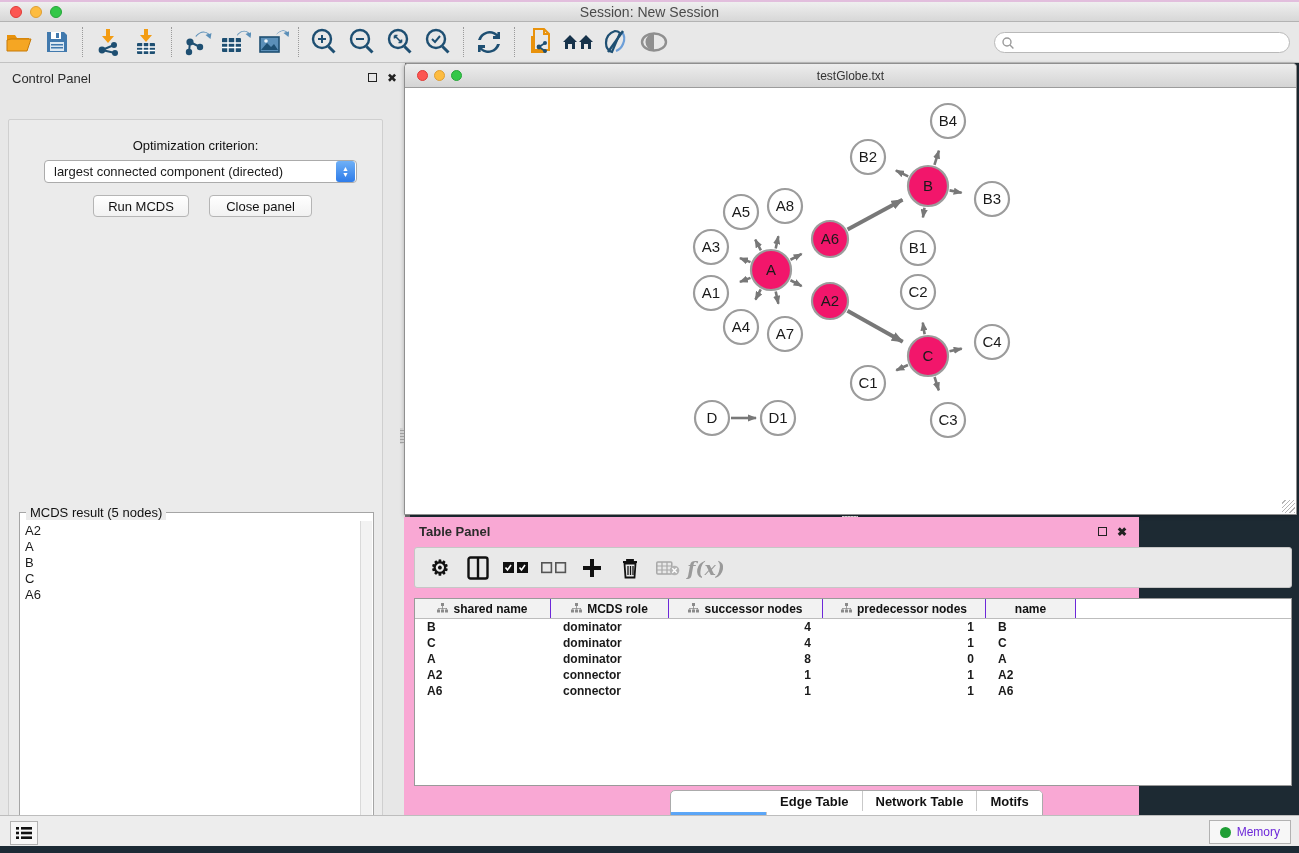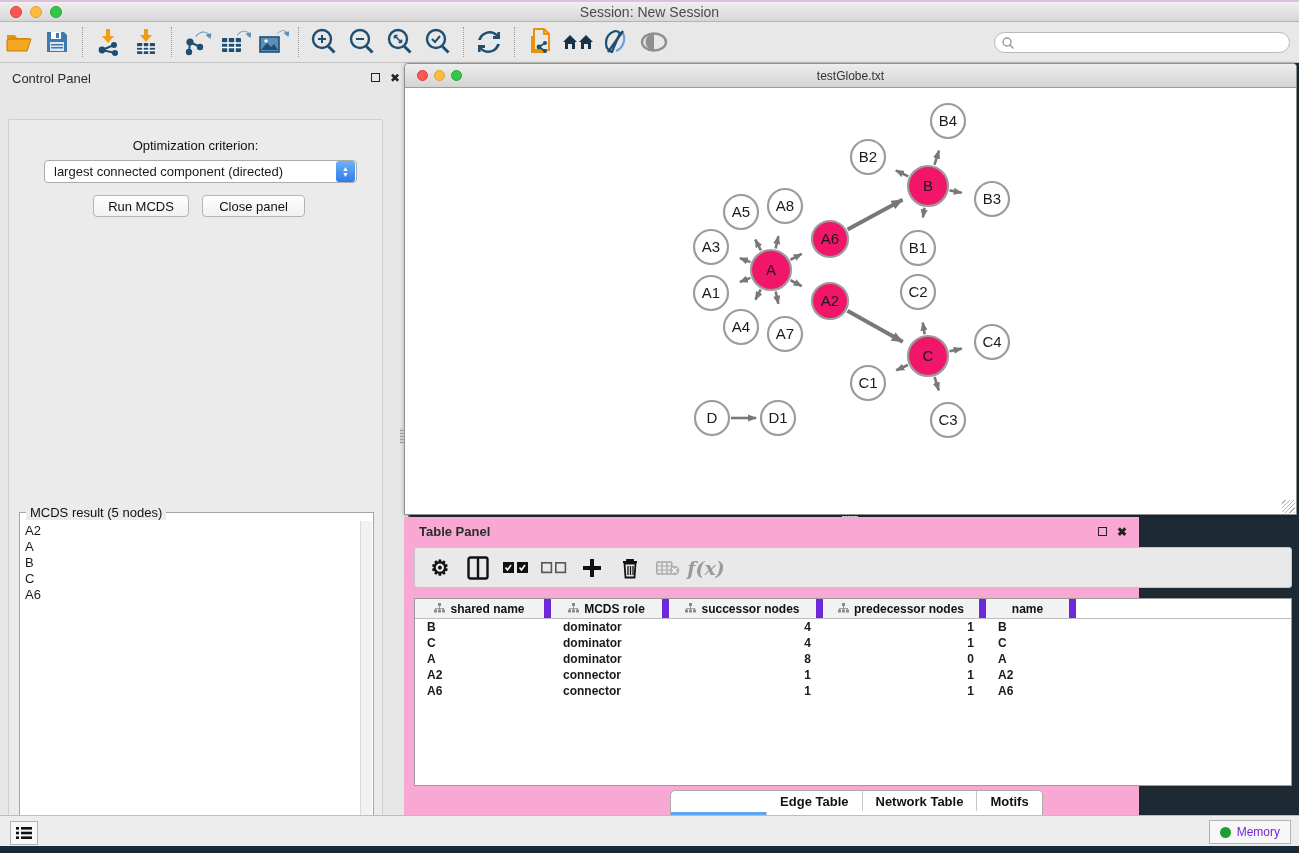--- a/index.html
+++ b/index.html
@@ -23,42 +23,42 @@
   #toolbar { left:0; top:22px; width:1299px; height:41px; background:#e8e8e8;
     border-bottom:1px solid #c2c2c2; display:flex; align-items:center; }
   .tb-btn { width:34px; height:32px; display:flex; align-items:center; justify-content:center; margin:0 2px; }
   .tb-sep { width:1px; height:30px; margin:0 6px; border-left:1px dotted #9a9a9a; }
   #toolbar-search { position:absolute; right:9px; top:32px; width:296px; height:21px;
     background:#fff; border:1px solid #b9b9b9; border-radius:11px;
     display:flex; align-items:center; padding-left:6px; }
   #toolbar-search input { border:none; outline:none; flex:1; font-size:12px; background:transparent; font-family:"Liberation Sans",sans-serif; }
 
   
-  #control-panel { left:0; top:63px; width:410px; height:752px; background:#e7e7e7; border-right:2px solid #737373; }
+  #control-panel { left:0; top:63px; width:410px; height:752px; background:#e7e7e7; border-right:5px solid #737373; }
   #cp-header { position:absolute; left:0; top:0; width:100%; height:30px; display:flex; align-items:center; }
   #cp-title { margin-left:12px; font-size:13px; color:#2b2b2b; }
   .panel-ctrl { position:absolute; top:9px; font-size:12px; color:#222; line-height:12px; }
   #cp-float { right:28px; } #cp-close { right:8px; }
   .float-box { display:inline-block; width:9px; height:9px; border:1.5px solid #222; }
   #cp-tabs { position:absolute; left:78px; top:33px; display:flex; border:1px solid #b5b5b5; border-radius:4px; overflow:hidden; background:#fff; }
   .cp-tab { height:21px; padding:0 14px; font-size:13px; display:flex; align-items:center; background:#fff; border-right:1px solid #c9c9c9; color:#111; }
   .cp-tab:last-child { border-right:none; }
   .cp-tab.sel { background:linear-gradient(#5fa8f7,#2f86ef); color:#fff; }
   #cp-body { position:absolute; left:8px; top:56px; width:375px; height:745px; background:#ebebeb; border:1px solid #cfcfcf; border-radius:2px; }
   #opt-label { position:absolute; left:0; width:100%; top:18px; text-align:center; font-size:13px; color:#111; }
   #criterion-select { position:absolute; left:35px; top:40px; width:313px; height:23px; background:#fff;
     border:1px solid #ababab; border-radius:4px; display:flex; align-items:center; }
   #criterion-value { flex:1; font-size:13px; padding-left:9px; white-space:nowrap; }
   #criterion-stepper { width:19px; height:21px; border-radius:3px; margin-right:1px;
     background:linear-gradient(#6fb0f7,#2e7ce9); display:flex; flex-direction:column; align-items:center; justify-content:center; }
   #criterion-stepper span { color:#fff; font-size:7px; line-height:6px; }
   .cp-btn { position:absolute; top:75px; height:22px; background:linear-gradient(#ffffff,#f1f1f1);
     border:1px solid #b5b5b5; border-radius:4px; font-size:13px; display:flex; align-items:center; justify-content:center; color:#111; }
   #run-btn { left:84px; width:96px; }
-  #close-btn { left:193px; width:103px; }
+  #close-btn { left:200px; width:103px; }
   #result-group { position:absolute; left:10px; top:392px; width:355px; height:340px; border:1px solid #a5a5a5; background:#fff; }
   #result-title { position:absolute; left:6px; top:-8px; background:#ebebeb; padding:0 4px; font-size:13px; color:#111; }
   #result-list { position:absolute; left:1px; top:8px; width:340px; bottom:1px; background:#fff; font-size:13px; padding:2px 0 0 4px; }
   .result-item { line-height:16px; }
   #result-scroll { position:absolute; right:1px; top:8px; width:12px; bottom:1px; background:#f2f2f2; border-left:1px solid #d9d9d9; }
 
   
   #network-window { left:404px; top:63px; width:893px; height:452px; border:1px solid #8f8f8f; border-radius:4px 4px 0 0; background:#fff; box-shadow:0 1px 4px rgba(0,0,0,.25); }
   #nw-titlebar { height:24px; background:linear-gradient(#ededed,#d4d4d4); border-bottom:1px solid #9c9c9c; border-radius:4px 4px 0 0; display:flex; align-items:center; position:relative; }
   #nw-titlebar .lights { display:flex; margin-left:12px; }
@@ -76,21 +76,21 @@
   #table-panel { left:404px; top:517px; width:735px; height:298px; background:#f9a8d4;font-weight:bold; }
   #tp-header { position:absolute; left:0; top:0; width:100%; height:28px; display:flex; align-items:center; }
   #tp-title { margin-left:15px; font-size:13px; color:#2b2b2b; }
   #tp-float { right:32px; } #tp-close { right:12px; }
   #tp-toolbar { position:absolute; left:10px; top:30px; width:878px; height:41px; background:#e9e9e9;
     border:1px solid #c6c6c6; border-radius:3px; display:flex; align-items:center; padding-left:10px; }
   .tpt-btn { width:30px; height:28px; display:flex; align-items:center; justify-content:center; margin-right:8px; }
   .fx { font-family:"DejaVu Serif", serif; font-style:italic; font-size:19px; color:#9a9a9a; }
   #data-table { position:absolute; left:10px; top:81px; width:878px; height:188px; background:#fff; border:1px solid #9a9a9a; overflow:hidden; }
   #tbl-head { display:flex; height:20px; border-bottom:1px solid #bdbdbd; background:#fff; }
-  .th { background:#f2f2f2; border-right:7px solid #6d28d9; display:flex; align-items:center; justify-content:center; font-size:12px; color:#111; gap:5px; }
+  .th { background:#f2f2f2; border-right:1px solid #6d28d9; display:flex; align-items:center; justify-content:center; font-size:12px; color:#111; gap:5px; }
   .th svg { flex:0 0 auto; }
   .tr { display:flex; height:16px; align-items:center; font-size:12px; }
   .td { padding:0 12px; white-space:nowrap; overflow:hidden; }
   .td.num { text-align:right; }
   #tbl-tabs { position:absolute; left:266px; top:273px; display:flex; border:1px solid #ababab; border-radius:5px; overflow:hidden; background:#fff; }
   .tbl-tab { height:20px; padding:0 13px; font-size:13px; display:flex; align-items:center; background:#fff; border-right:1px solid #c9c9c9; color:#111; }
   .tbl-tab:last-child { border-right:none; }
   .tbl-tab.sel { background:linear-gradient(#5fa8f7,#2f86ef); color:#fff;margin-top:21px; }
 
   

